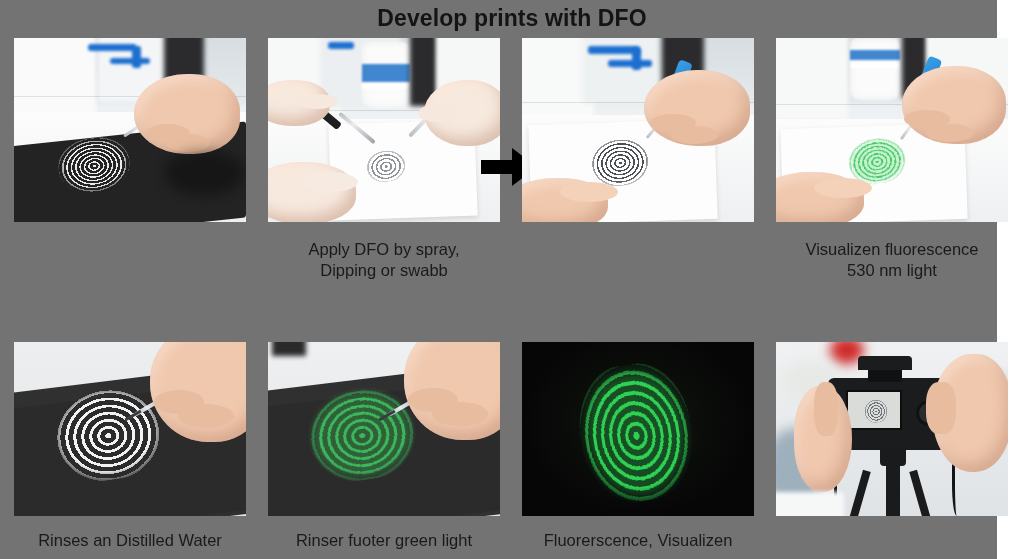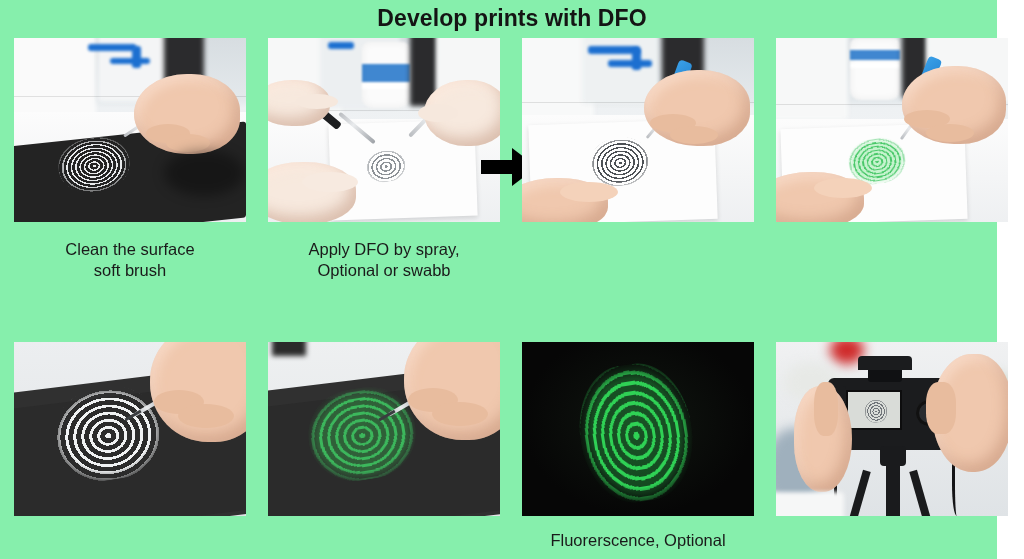--- a/index.html
+++ b/index.html
@@ -3,21 +3,21 @@
 <meta charset="utf-8">
 <style>
   * { box-sizing: border-box; }
   html, body {
     margin: 0; padding: 0;
     width: 1024px; height: 559px;
     background: #ffffff;
     font-family: "Liberation Sans", sans-serif;
     overflow: hidden;
   }
-  #page { position: relative; width: 997px; height: 559px; background:#86efac; }
+  #page { position: relative; width: 997px; height: 559px; background:#737373; }
 
   .title {
     position: absolute; left: 0; top: 5px; width: 1024px;
     text-align: center;
     font-size: 23px; font-weight: bold; color: #141414;
     letter-spacing: .1px;
   }
 
   .grid-row { position: absolute; left: 0; width: 1024px; }
   #row1 { top: 38px; }
@@ -151,22 +151,20 @@
 
         <div class="tool-shaft" style="left:106px;top:84px;width:46px;height:3px;
              transform:rotate(-34deg);"></div>
         <div class="handle-yellow" style="left:146px;top:48px;width:42px;height:15px;
              transform:rotate(-36deg);"></div>
         <div class="hand shadowed" style="left:120px;top:36px;width:106px;height:80px;"></div>
         <div class="finger dk" style="left:132px;top:86px;width:44px;height:19px;"></div>
         <div class="finger dk" style="left:152px;top:96px;width:44px;height:18px;"></div>
         <div class="blurblob" style="left:150px;top:112px;width:80px;height:46px;background:rgba(0,0,0,.35);"></div>
       </div>
-      <div class="caption">Clean the surface
-soft brush</div>
     </div>
 
     <div class="cell c1">
       <div class="photo">
         <div class="lab-bg"></div>
         <div class="coat" style="left:-6px;top:-6px;width:80px;height:90px;background:#f7f8f8;"></div>
         <div class="coat" style="left:52px;top:-6px;width:80px;height:76px;background:#eceff1;"></div>
         <div class="bluepen" style="left:60px;top:4px;width:26px;height:7px;"></div>
         <div class="jar" style="left:94px;top:4px;width:48px;height:66px;">
           <div class="band"></div>
@@ -190,21 +188,21 @@
 
         <div class="tool-shaft" style="left:132px;top:74px;width:62px;height:4px;
              transform:rotate(-46deg);"></div>
         <div class="hand glove shadowed" style="left:156px;top:42px;width:84px;height:66px;"></div>
         <div class="finger" style="left:150px;top:66px;width:40px;height:18px;background:#f6e8dd;"></div>
 
         <div class="hand glove shadowed" style="left:-20px;top:124px;width:108px;height:62px;"></div>
         <div class="finger" style="left:34px;top:134px;width:56px;height:20px;background:#f7eae0;"></div>
       </div>
       <div class="caption">Apply DFO by spray,
-Optional or swabb</div>
+Dipping or swabb</div>
     </div>
 
     <div class="arrow-wrap">
       <div class="arrow-body"></div>
       <div class="arrow-head"></div>
     </div>
 
     <div class="cell c2">
       <div class="photo">
         <div class="lab-bg"></div>
@@ -255,20 +253,22 @@
              transform:rotate(-54deg);"></div>
         <div class="handle-blue" style="left:142px;top:18px;width:14px;height:58px;
              transform:rotate(22deg);"></div>
         <div class="hand shadowed" style="left:126px;top:28px;width:104px;height:78px;"></div>
         <div class="finger dk" style="left:128px;top:72px;width:46px;height:18px;"></div>
         <div class="finger dk" style="left:150px;top:86px;width:48px;height:18px;"></div>
 
         <div class="hand shadowed" style="left:-20px;top:134px;width:108px;height:56px;"></div>
         <div class="finger" style="left:38px;top:140px;width:58px;height:20px;background:#f4d2ba;"></div>
       </div>
+      <div class="caption">Visualizen fluorescence
+530 nm light</div>
     </div>
   </div>
 
   <div class="grid-row" id="row2">
 
     <div class="cell c0">
       <div class="photo" style="background:#e7e9eb;">
         <div style="position:absolute;inset:0;background:linear-gradient(#eceef0,#e1e4e6);"></div>
         <div class="blackcard" style="left:-10px;top:36px;width:256px;height:150px;
              transform:skewY(-7deg);background:#303030;"></div>
@@ -278,20 +278,21 @@
 
         <div class="tool-shaft" style="left:118px;top:62px;width:36px;height:4px;
              transform:rotate(-30deg);"></div>
         <div class="tool-tip" style="left:110px;top:72px;width:18px;height:3px;
              transform:rotate(-30deg);"></div>
         <div class="hand shadowed" style="left:136px;top:-18px;width:116px;height:118px;
              border-radius:48% 40% 44% 50%;"></div>
         <div class="finger dk" style="left:140px;top:48px;width:50px;height:24px;"></div>
         <div class="finger dk" style="left:164px;top:62px;width:56px;height:24px;"></div>
       </div>
+      <div class="caption">Rinses an Distilled Water</div>
     </div>
 
     <div class="cell c1">
       <div class="photo" style="background:#e9ebec;">
         <div style="position:absolute;inset:0;background:linear-gradient(#eef0f1,#e2e5e7);"></div>
         <div class="darkpanel" style="left:4px;top:-6px;width:34px;height:20px;background:#2a2a2a;"></div>
         <div class="blackcard" style="left:-10px;top:34px;width:258px;height:152px;
              transform:skewY(-7deg);background:#303030;"></div>
         <div class="blackcard" style="left:-10px;top:50px;width:258px;height:132px;
              transform:skewY(-7deg);background:#2b2b2b;"></div>
@@ -299,30 +300,31 @@
 
         <div class="tool-shaft" style="left:118px;top:62px;width:36px;height:4px;
              transform:rotate(-30deg);"></div>
         <div class="tool-tip" style="left:110px;top:72px;width:18px;height:3px;
              transform:rotate(-30deg);"></div>
         <div class="hand shadowed" style="left:136px;top:-20px;width:116px;height:118px;
              border-radius:48% 40% 44% 50%;"></div>
         <div class="finger dk" style="left:140px;top:46px;width:50px;height:24px;"></div>
         <div class="finger dk" style="left:164px;top:60px;width:56px;height:24px;"></div>
       </div>
+      <div class="caption">Rinser fuoter green light</div>
     </div>
 
     <div class="cell c2">
       <div class="photo" style="background:#070707;">
         <div style="position:absolute;inset:0;background:
              radial-gradient(ellipse at 50% 46%, #101610 0%, #060606 70%);"></div>
         <div class="fp big glow" style="--ridge:#2fd155; left:58px; top:22px; width:112px; height:138px;
              filter: drop-shadow(0 0 8px rgba(47,209,85,.85));"></div>
       </div>
-      <div class="caption">Fluorerscence, Optional</div>
+      <div class="caption">Fluorerscence, Visualizen</div>
     </div>
 
     <div class="cell c3">
       <div class="photo" style="background:#e8eaec;">
         <div style="position:absolute;inset:0;background:linear-gradient(#f0f1f2,#dfe3e6);"></div>
         <div class="blurblob" style="left:54px;top:-6px;width:34px;height:28px;background:#cf2b2b;"></div>
         <div class="blurblob" style="left:8px;top:20px;width:54px;height:40px;background:#e7e9e6;"></div>
         <div class="blurblob" style="left:-12px;top:86px;width:60px;height:84px;background:#9fb0bd;"></div>
         <div class="blurblob" style="left:188px;top:30px;width:56px;height:72px;background:#cfd8c8;"></div>
 

